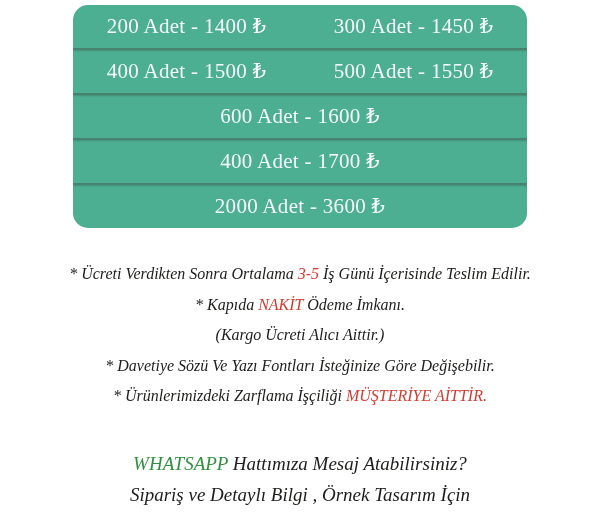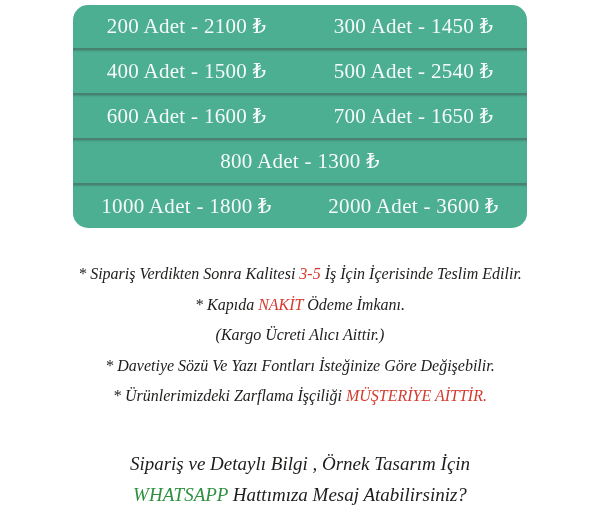--- a/index.html
+++ b/index.html
@@ -78,51 +78,49 @@
     white-space: nowrap;
   }
 </style>
 </head>
 <body>
 
 <div class="canvas">
 
   <div class="price-table">
     <div class="price-row">
-      <div class="price-cell">200 Adet - 2100 ₺</div>
+      <div class="price-cell">200 Adet - 1400 ₺</div>
       <div class="price-cell">300 Adet - 1450 ₺</div>
     </div>
     <div class="price-row">
       <div class="price-cell">400 Adet - 1500 ₺</div>
-      <div class="price-cell">500 Adet - 2540 ₺</div>
+      <div class="price-cell">500 Adet - 1550 ₺</div>
     </div>
     <div class="price-row">
       <div class="price-cell">600 Adet - 1600 ₺</div>
-      <div class="price-cell">700 Adet - 1650 ₺</div>
     </div>
     <div class="price-row">
-      <div class="price-cell">800 Adet - 1300 ₺</div>
+      <div class="price-cell">400 Adet - 1700 ₺</div>
     </div>
     <div class="price-row">
-      <div class="price-cell">1000 Adet - 1800 ₺</div>
       <div class="price-cell">2000 Adet - 3600 ₺</div>
     </div>
   </div>
 
   <div class="notes">
-    <div class="note-line"><span>* Sipariş Verdikten Sonra Kalitesi </span><span class="hl-red">3-5</span><span> İş İçin İçerisinde Teslim Edilir.</span></div>
+    <div class="note-line"><span>* Ücreti Verdikten Sonra Ortalama </span><span class="hl-red">3-5</span><span> İş Günü İçerisinde Teslim Edilir.</span></div>
 
     <div class="note-line"><span>* Kapıda </span><span class="hl-red">NAKİT</span><span> Ödeme İmkanı.</span></div>
 
     <div class="note-line">(Kargo Ücreti Alıcı Aittir.)</div>
 
     <div class="note-line">* Davetiye Sözü Ve Yazı Fontları İsteğinize Göre Değişebilir.</div>
 
     <div class="note-line"><span>* Ürünlerimizdeki Zarflama İşçiliği </span><span class="hl-red">MÜŞTERİYE AİTTİR.</span><span></span></div>
 
   </div>
 
   <div class="footer">
+    <div class="footer-line"><span class="hl-green">WHATSAPP</span><span> Hattımıza Mesaj Atabilirsiniz?</span></div>
     <div class="footer-line">Sipariş ve Detaylı Bilgi , Örnek Tasarım İçin</div>
-    <div class="footer-line"><span class="hl-green">WHATSAPP</span><span> Hattımıza Mesaj Atabilirsiniz?</span></div>
   </div>
 
 </div>
 
 </body></html>

